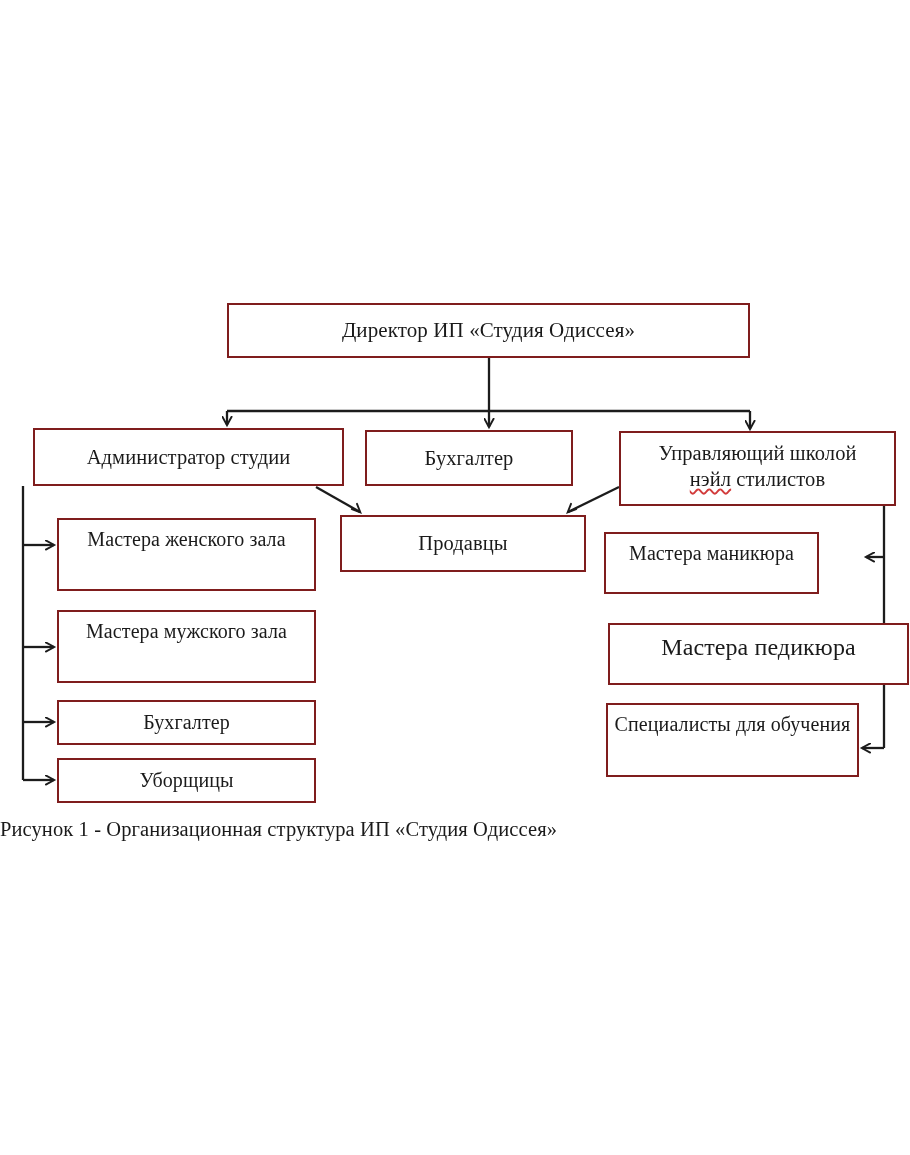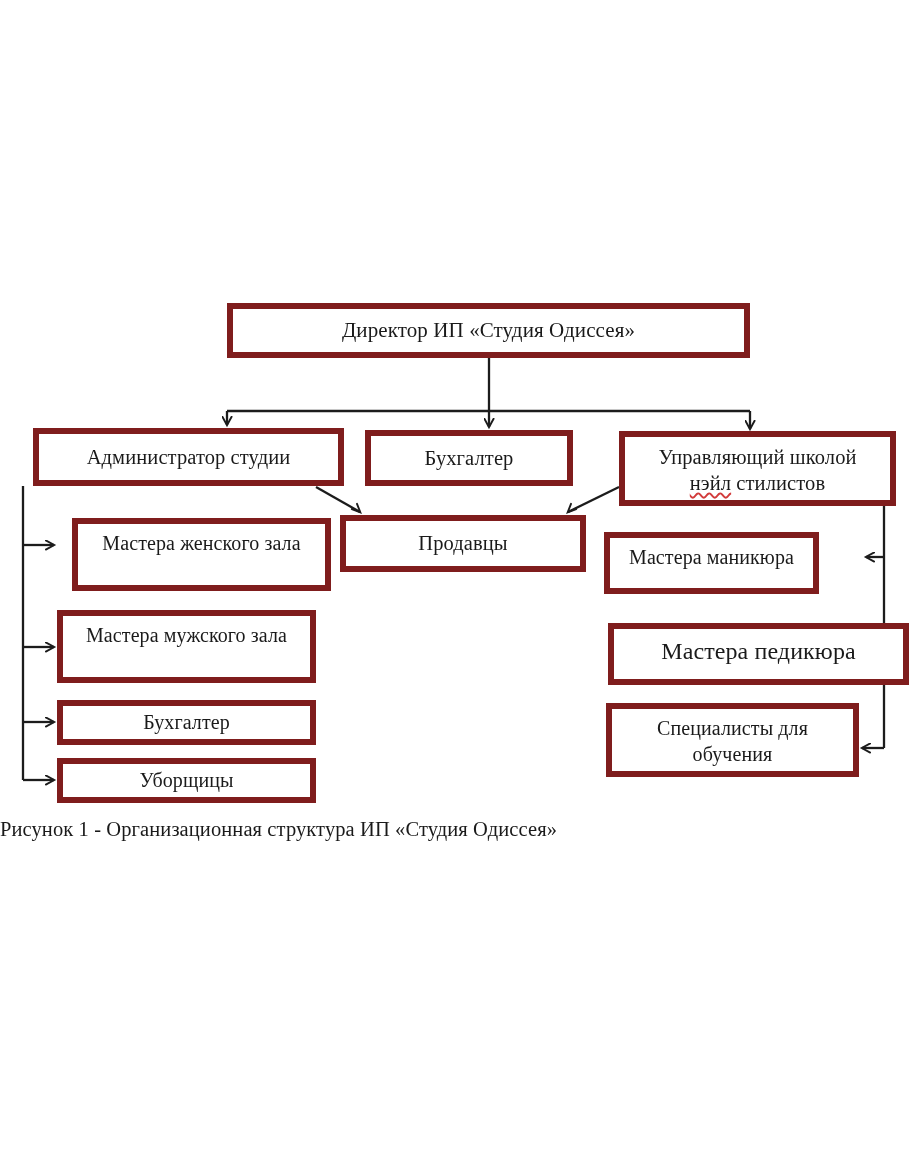--- a/index.html
+++ b/index.html
@@ -22,21 +22,21 @@
   #diagram-svg {
     position: absolute;
     left: 0;
     top: 0;
     width: 910px;
     height: 1155px;
   }
   .node {
     position: absolute;
     box-sizing: border-box;
-    border: 6px solid #7f1d1d;
+    border: 2px solid #7f1d1d;
     background: #ffffff;
     display: flex;
     align-items: center;
     justify-content: center;
     text-align: center;
     z-index: 3;
   }
   .node-label {
     display: block;
     width: 100%;
@@ -136,21 +136,21 @@
     <span class="node-label">
       <span>Управляющий школой</span><br>
       <span class="misspelled">нэйл</span><span> стилистов</span>
     </span>
   </div>
 
   <div class="node" style="left:340px; top:515px; width:246px; height:57px; font-size:20.5px;">
     <span class="node-label">Продавцы</span>
   </div>
 
-  <div class="node text-top" style="left:57px; top:518px; width:259px; height:73px; font-size:20px;margin-left:15px;">
+  <div class="node text-top" style="left:57px; top:518px; width:259px; height:73px; font-size:20px;">
     <span class="node-label">Мастера женского зала</span>
   </div>
 
   <div class="node text-top" style="left:57px; top:610px; width:259px; height:73px; font-size:20px;">
     <span class="node-label">Мастера мужского зала</span>
   </div>
 
   <div class="node" style="left:57px; top:700px; width:259px; height:45px; font-size:20px;">
     <span class="node-label">Бухгалтер</span>
   </div>

